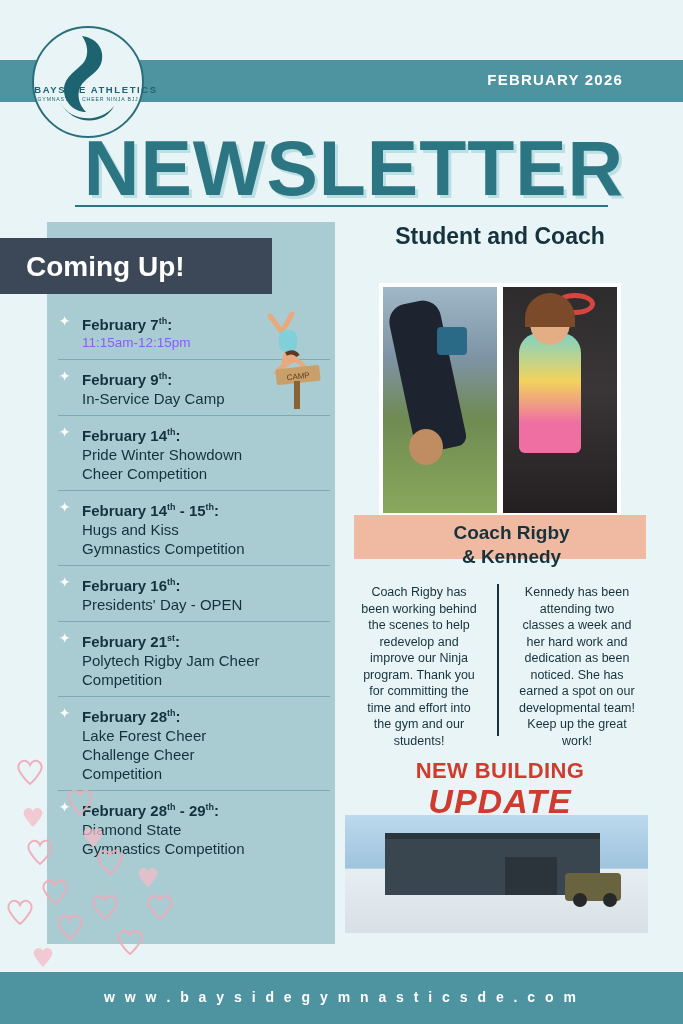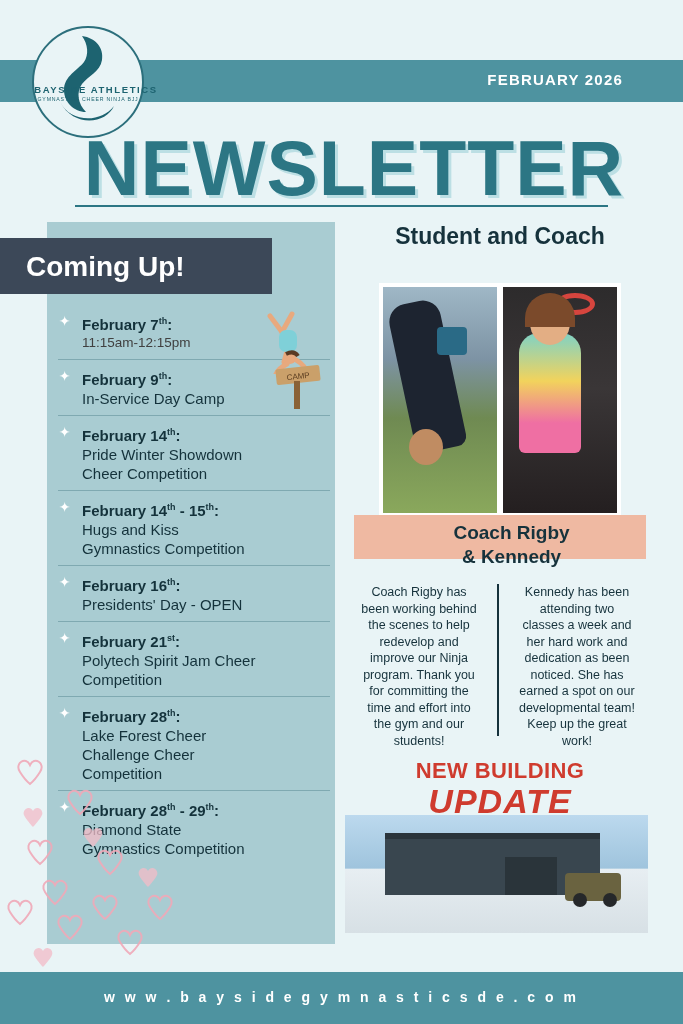--- a/index.html
+++ b/index.html
@@ -78,21 +78,21 @@
     color:#ffffff; font-size:14px; line-height:13px; text-align:center;
   }
   .ev-date {
     font-size:15px; font-weight:700; color:#14323b; line-height:19px;
   }
   .ev-date sup { font-size:9px; }
   .ev-line {
     font-size:15px; color:#14323b; line-height:19px;
   }
   .ev-line.bold { font-weight:700; }
-  .ev-sub { font-size:13.5px; color:#404040; line-height:18px; }
+  .ev-sub { font-size:13.5px; color:#8b5cf6; line-height:18px; }
 
   
   .gym-fig { position:absolute; left:198px; top:-4px; width:70px; height:66px; }
   .camp-sign { position:absolute; left:210px; top:-4px; width:62px; height:48px; }
 
   
   .spotlight-title {
     position:absolute; left:345px; top:222px; width:310px; text-align:center;
     font-size:23px; font-weight:700; color:#16323c; line-height:29px;
   }
@@ -265,21 +265,21 @@
       <div class="ev-line">Gymnastics Competition</div>
     </div>
     <div class="event">
       <span class="star">✦</span>
       <div class="ev-date">February 16<sup>th</sup>:</div>
       <div class="ev-line">Presidents' Day - OPEN</div>
     </div>
     <div class="event">
       <span class="star">✦</span>
       <div class="ev-date">February 21<sup>st</sup>:</div>
-      <div class="ev-line">Polytech Spirit Jam Cheer</div>
+      <div class="ev-line">Polytech Rigby Jam Cheer</div>
       <div class="ev-line">Competition</div>
     </div>
     <div class="event">
       <span class="star">✦</span>
       <div class="ev-date">February 28<sup>th</sup>:</div>
       <div class="ev-line">Lake Forest Cheer</div>
       <div class="ev-line">Challenge Cheer</div>
       <div class="ev-line">Competition</div>
     </div>
     <div class="event">

